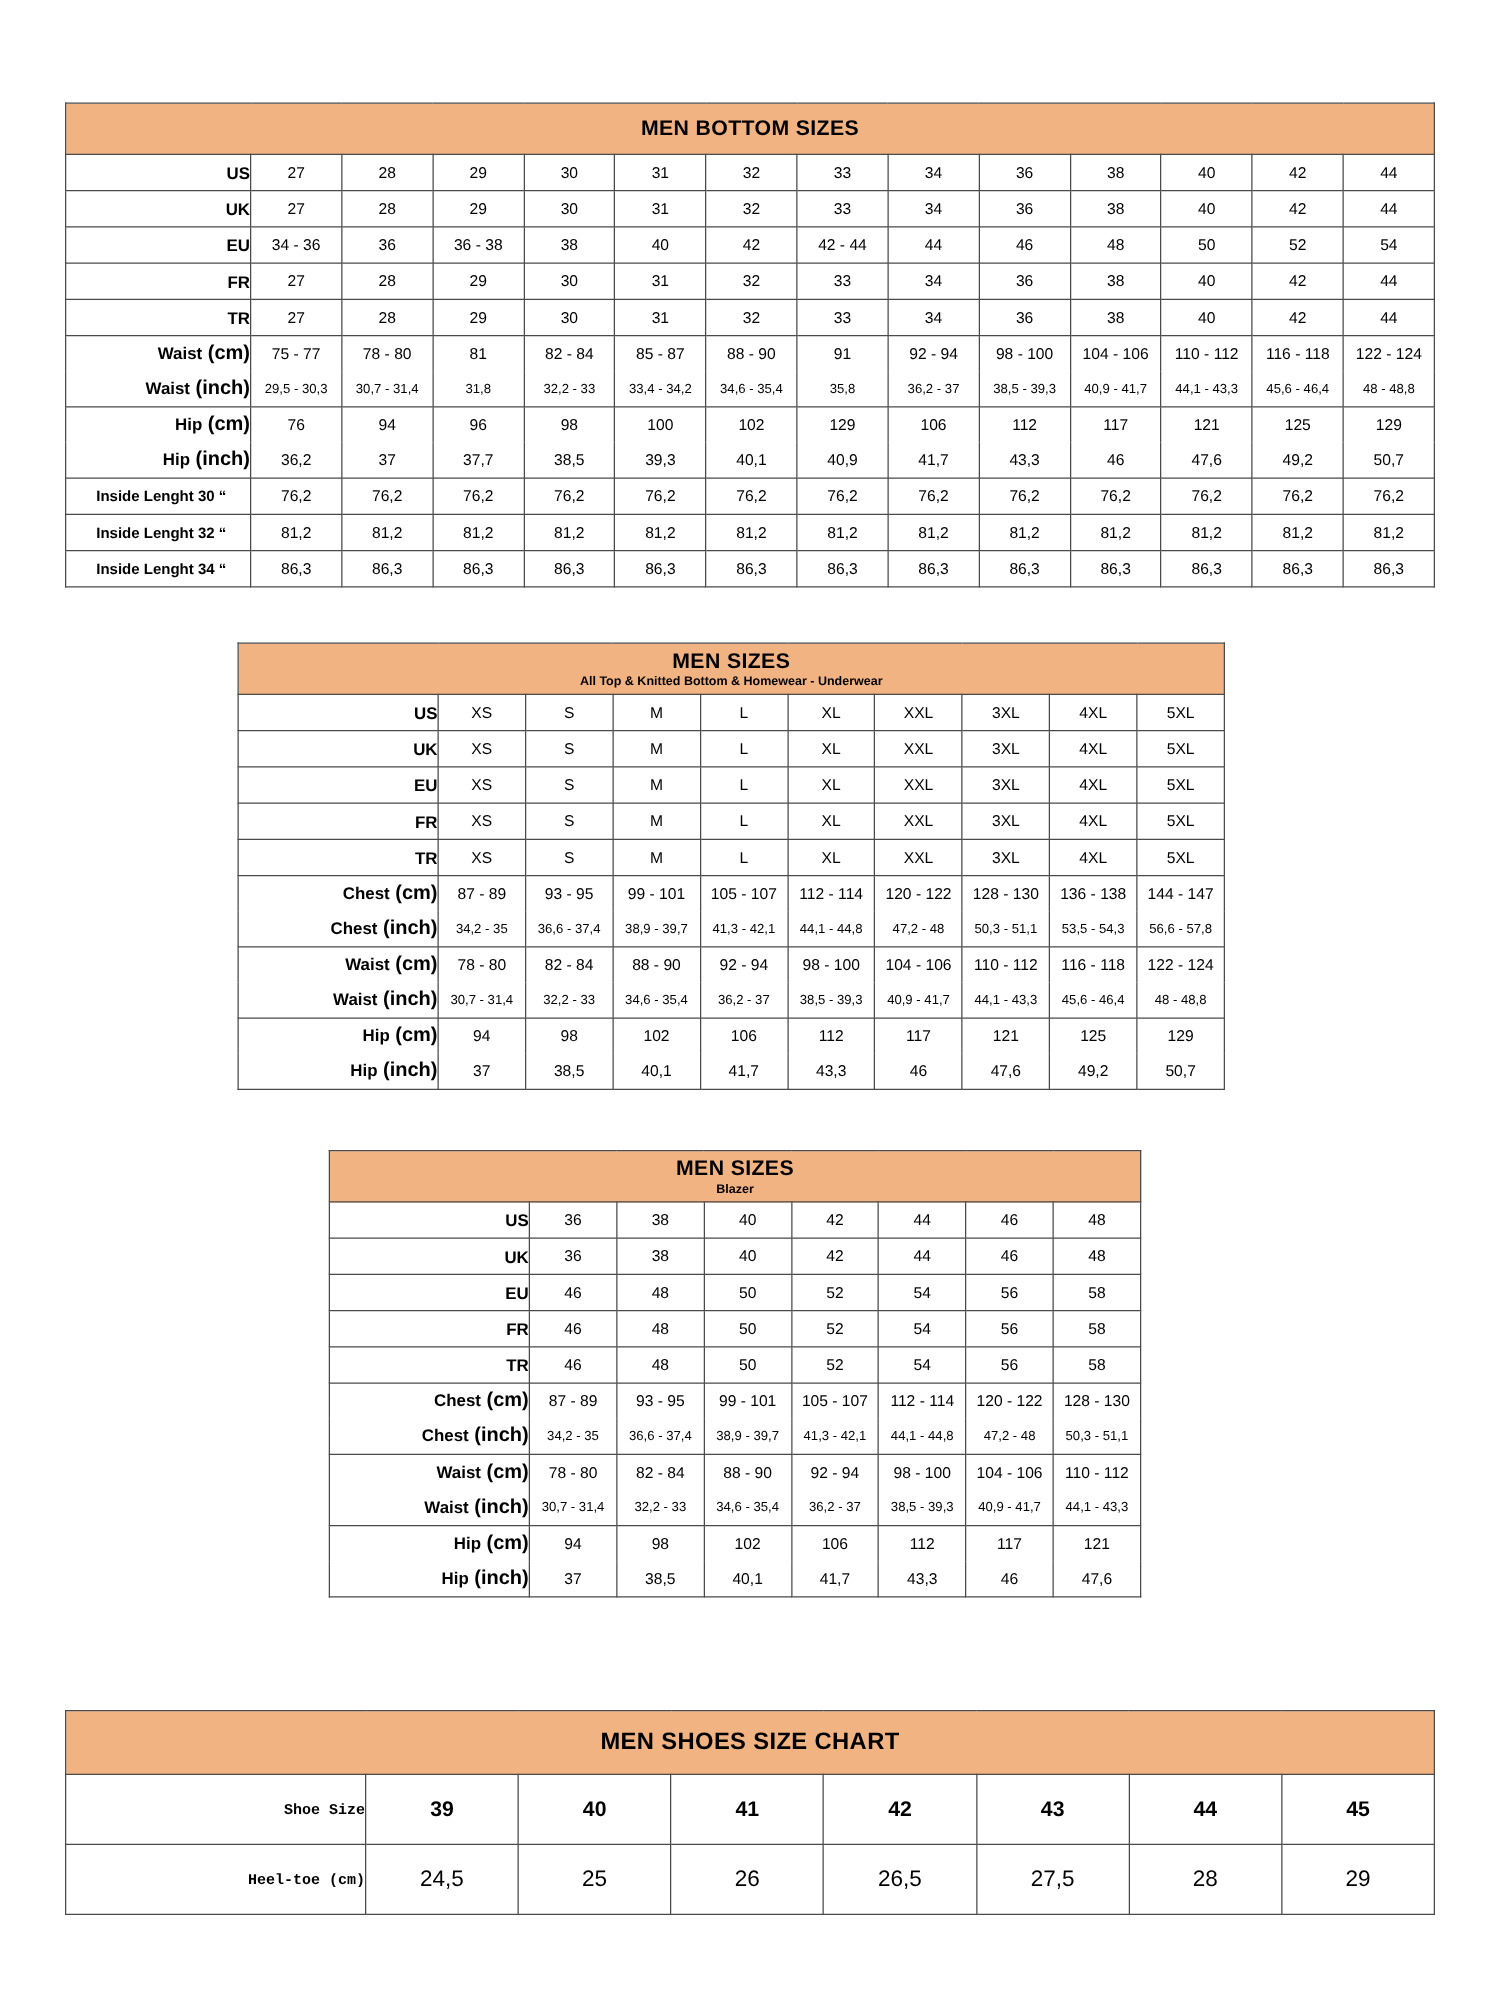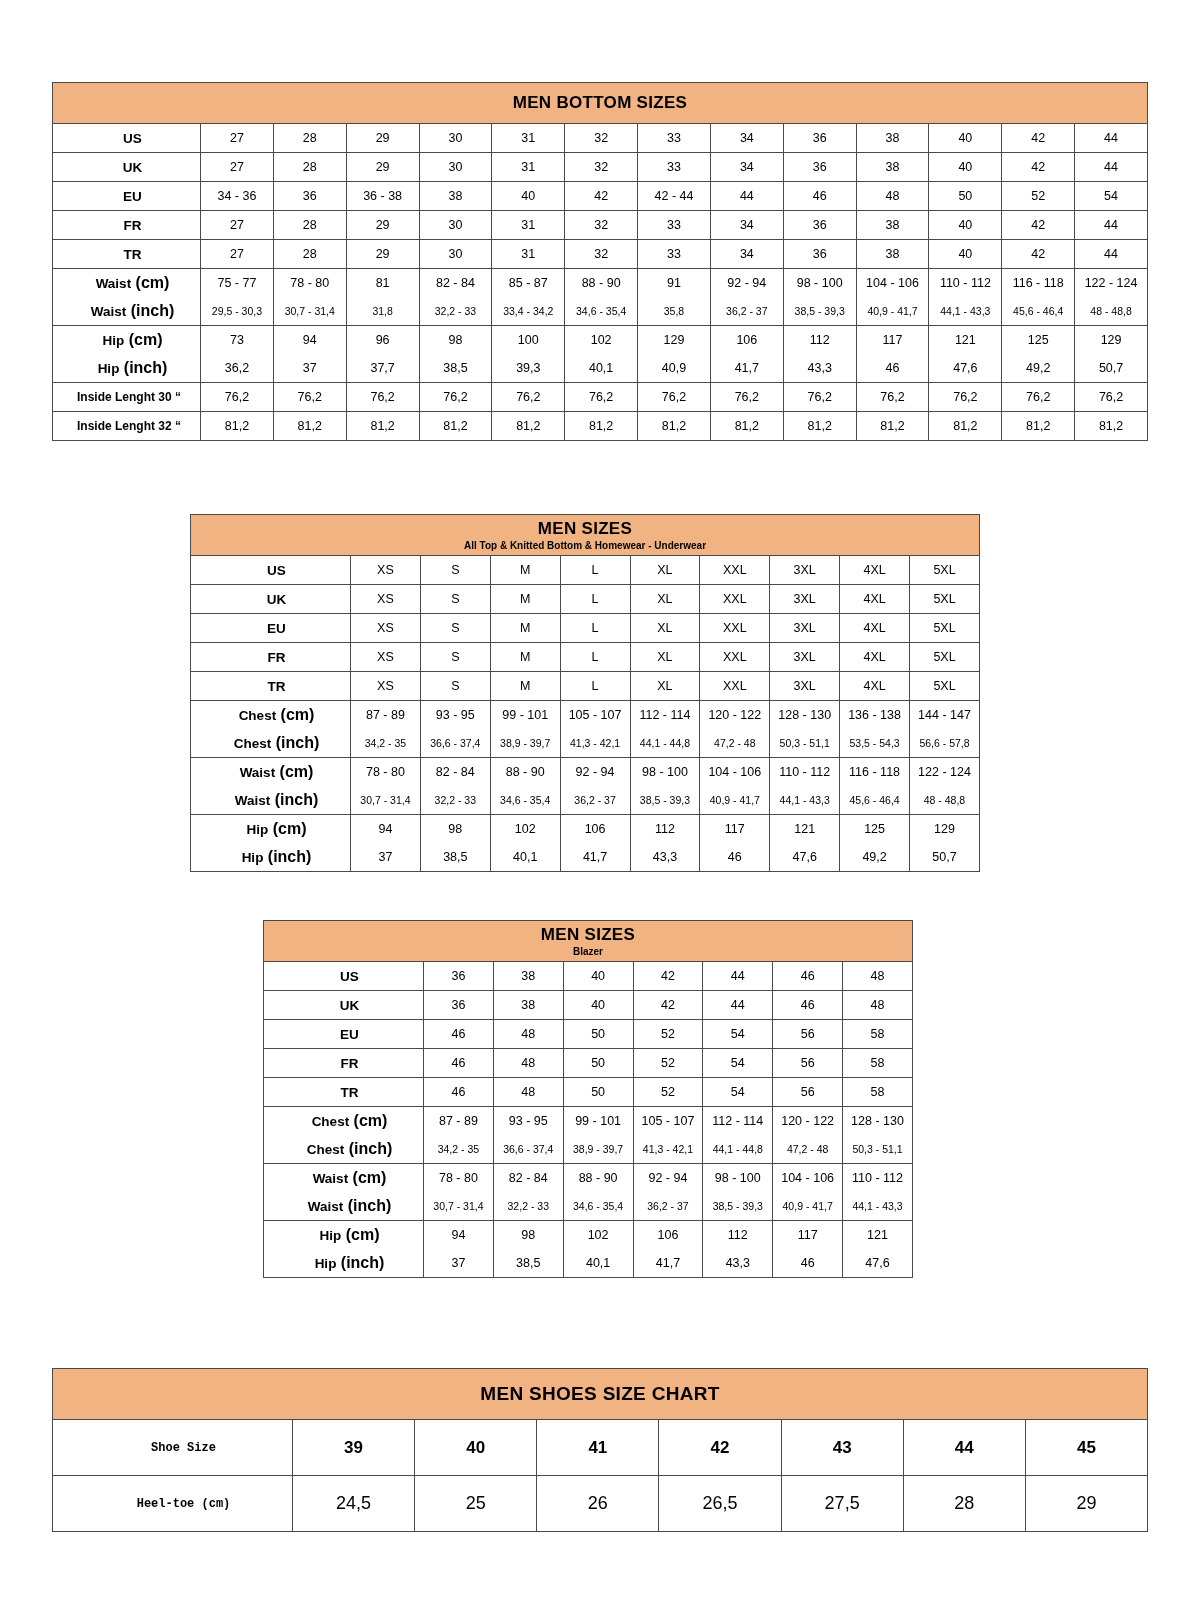--- a/index.html
+++ b/index.html
@@ -41,21 +41,21 @@
     letter-spacing: 0.3px;
   }
   .title-sub {
     display: block;
     font-size: 10px;
     font-weight: bold;
     margin-top: 1px;
     letter-spacing: 0;
   }
   .rowhead {
-    text-align: center;
+    text-align: right;
     padding-left: 12px;
     font-weight: bold;
     font-size: 13.5px;
   }
   .rowhead .unit {
     font-size: 16px;
     font-weight: bold;
   }
   .rowhead-sm {
     text-align: left;
@@ -208,21 +208,21 @@
             <td class="small nb-top">35,8</td>
             <td class="small nb-top">36,2 - 37</td>
             <td class="small nb-top">38,5 - 39,3</td>
             <td class="small nb-top">40,9 - 41,7</td>
             <td class="small nb-top">44,1 - 43,3</td>
             <td class="small nb-top">45,6 - 46,4</td>
             <td class="small nb-top">48 - 48,8</td>
           </tr>
           <tr>
             <td class="rowhead nb-bot">Hip<span class="unit"> (cm)</span></td>
-            <td class="nb-bot">73</td>
+            <td class="nb-bot">76</td>
             <td class="nb-bot">94</td>
             <td class="nb-bot">96</td>
             <td class="nb-bot">98</td>
             <td class="nb-bot">100</td>
             <td class="nb-bot">102</td>
             <td class="nb-bot">129</td>
             <td class="nb-bot">106</td>
             <td class="nb-bot">112</td>
             <td class="nb-bot">117</td>
             <td class="nb-bot">121</td>
@@ -269,20 +269,36 @@
             <td>81,2</td>
             <td>81,2</td>
             <td>81,2</td>
             <td>81,2</td>
             <td>81,2</td>
             <td>81,2</td>
             <td>81,2</td>
             <td>81,2</td>
             <td>81,2</td>
             <td>81,2</td>
+          </tr>
+          <tr>
+            <td class="rowhead-sm">Inside Lenght 34 “</td>
+            <td>86,3</td>
+            <td>86,3</td>
+            <td>86,3</td>
+            <td>86,3</td>
+            <td>86,3</td>
+            <td>86,3</td>
+            <td>86,3</td>
+            <td>86,3</td>
+            <td>86,3</td>
+            <td>86,3</td>
+            <td>86,3</td>
+            <td>86,3</td>
+            <td>86,3</td>
           </tr>
         </tbody>
       </table>
     </div>
   <div id="chart-tops">
       <table>
         <colgroup>
           <col style="width: 160px;">
           <col span="9">
         </colgroup>

